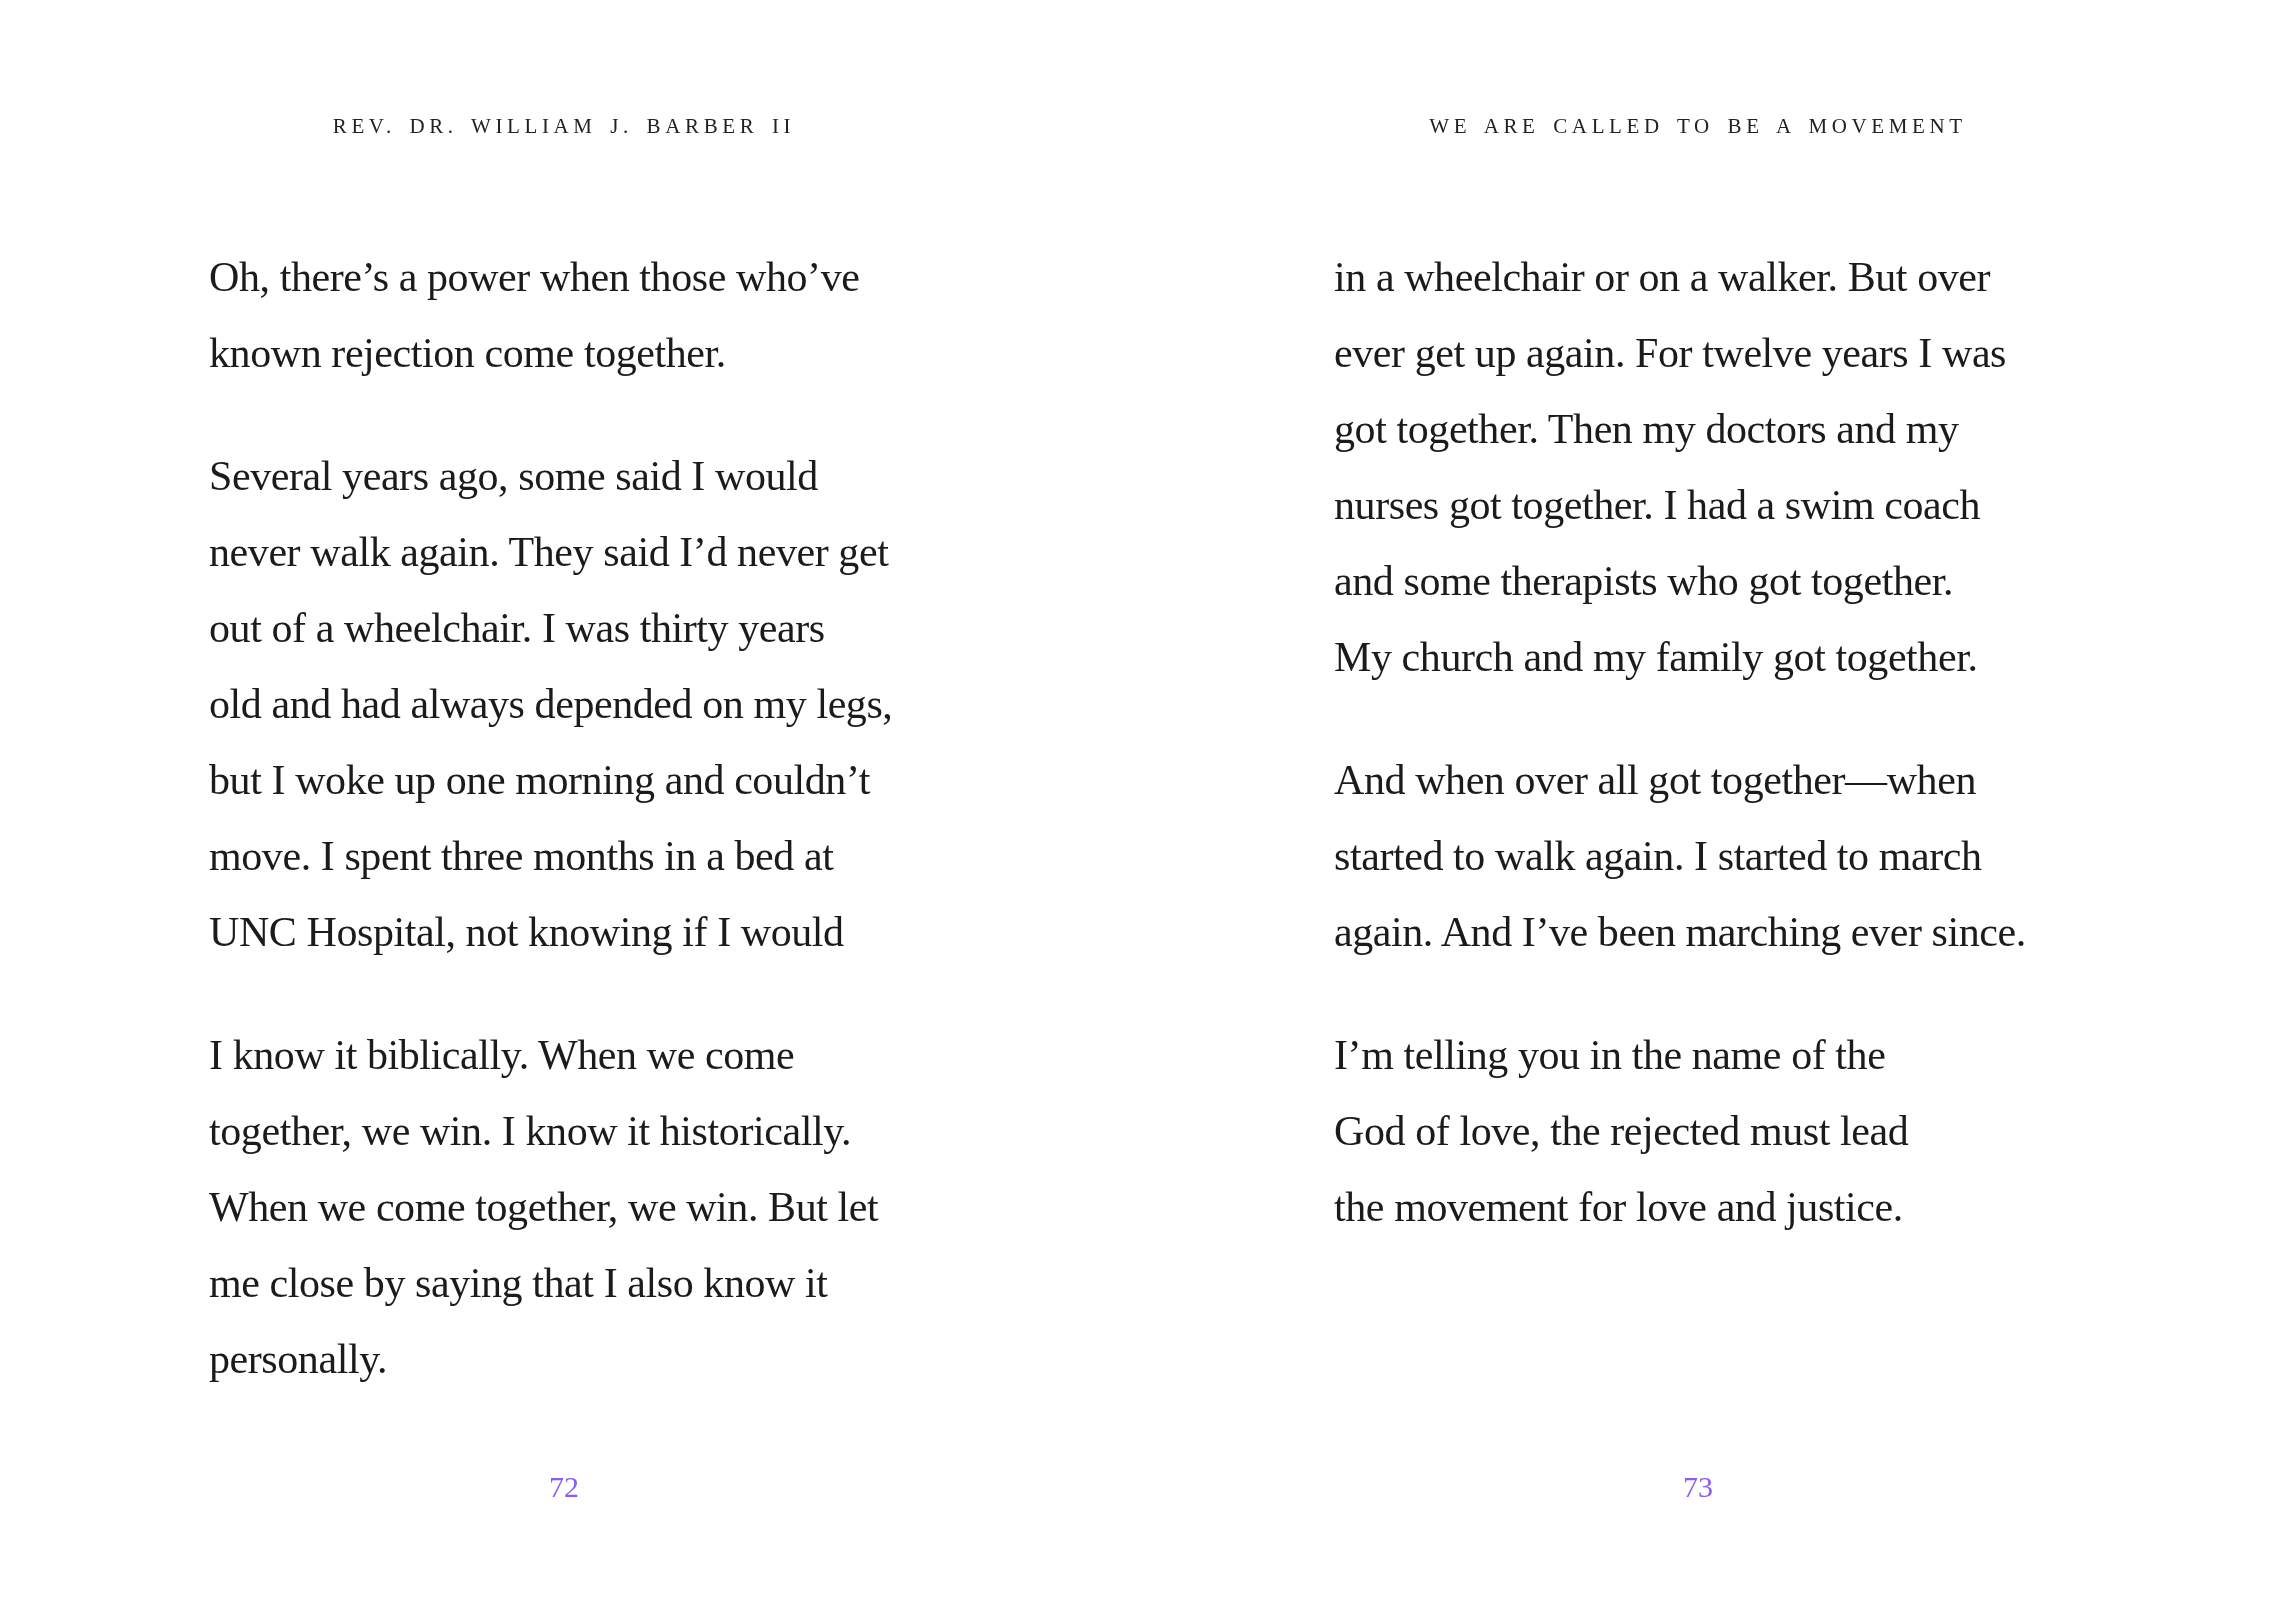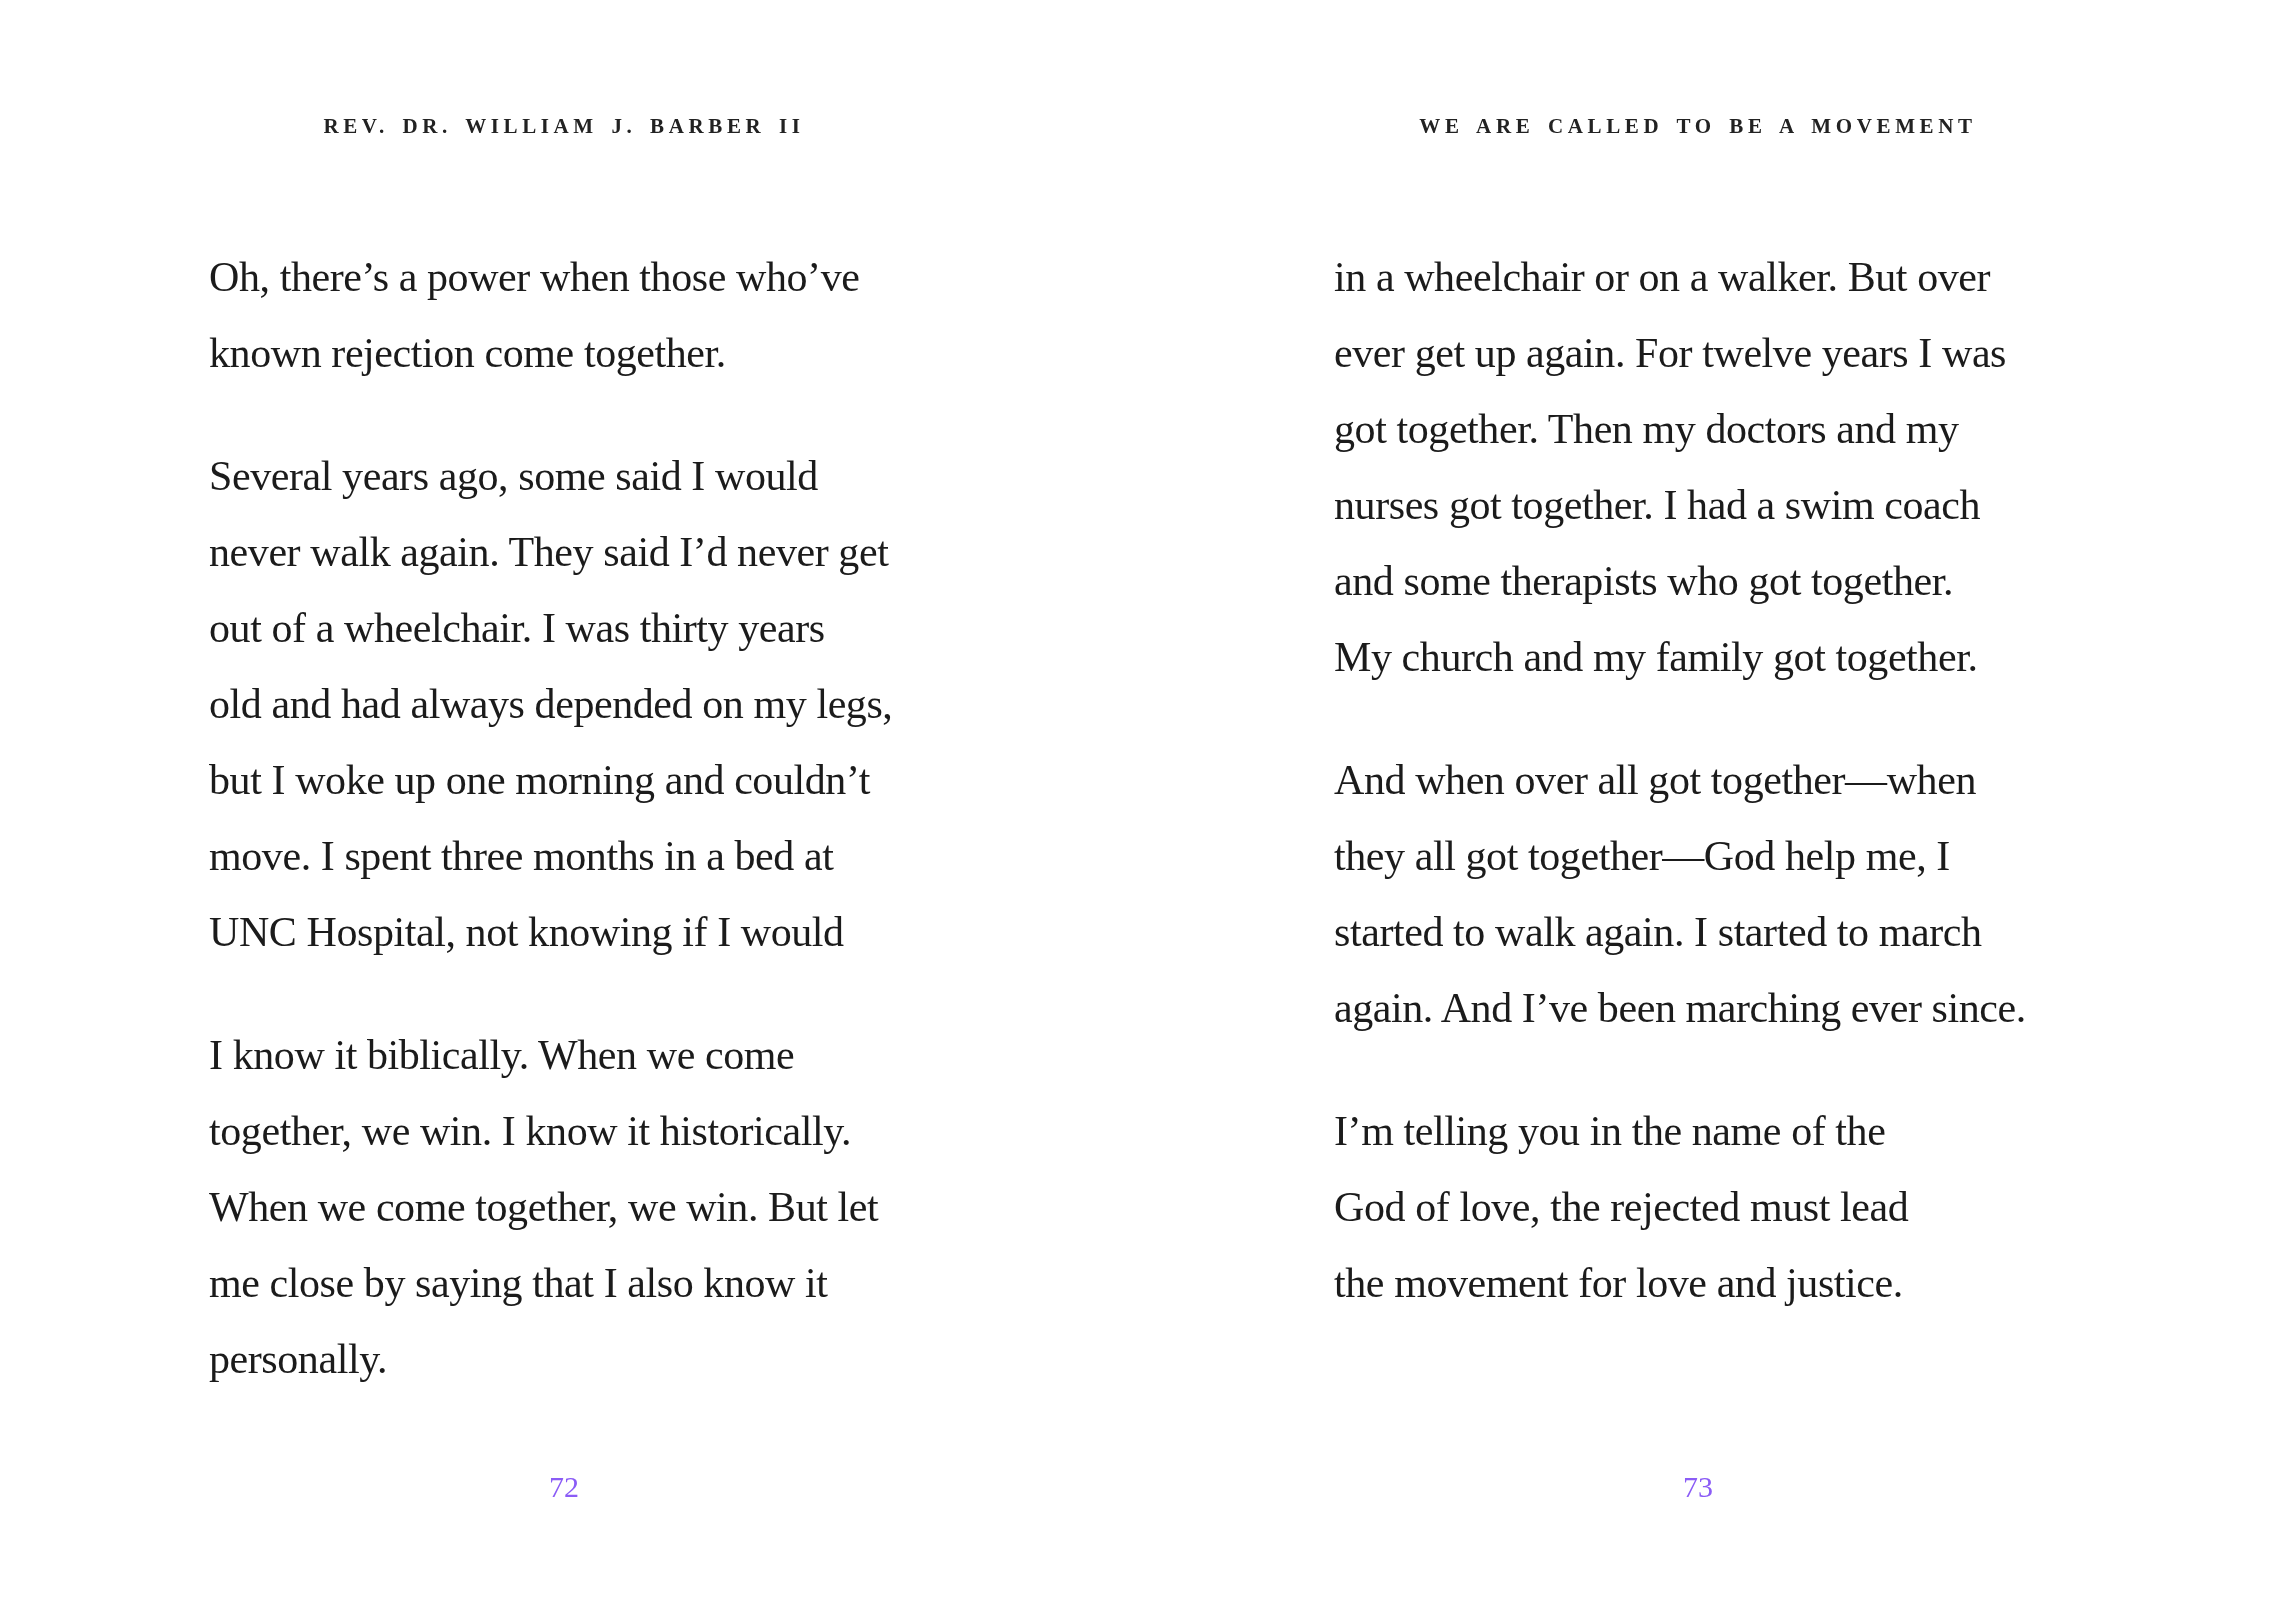--- a/index.html
+++ b/index.html
@@ -34,21 +34,21 @@
   .page--left .column { left: 197px; width: 734px; }
   .page--right .column { left: 186px; width: 752px; }
 
   .running-header {
     position: absolute;
     top: 114px;
     left: 0;
     right: 0;
     text-align: center;
     font-size: 21px;
-    font-weight: 700;
+    font-weight: 400;
     letter-spacing: 0.22em;
     word-spacing: 0.18em;
     white-space: nowrap;
     color: #222222;
   }
   .body-text {
     position: absolute;
     top: 239px;
     left: 12px;
     right: 0;
@@ -112,21 +112,20 @@
         <div class="para">
           <div class="line">in a wheelchair or on a walker. But over</div>
           <div class="line">ever get up again. For twelve years I was</div>
           <div class="line">got together. Then my doctors and my</div>
           <div class="line">nurses got together. I had a swim coach</div>
           <div class="line">and some therapists who got together.</div>
           <div class="line">My church and my family got together.</div>
         </div>
         <div class="para">
           <div class="line">And when over all got together—when</div>
-          <div class="line">they all got together—God help me, I</div>
           <div class="line">started to walk again. I started to march</div>
           <div class="line">again. And I’ve been marching ever since.</div>
         </div>
         <div class="para">
           <div class="line">I’m telling you in the name of the</div>
           <div class="line">God of love, the rejected must lead</div>
           <div class="line">the movement for love and justice.</div>
         </div>
       </div>
       <div class="folio">73</div>

